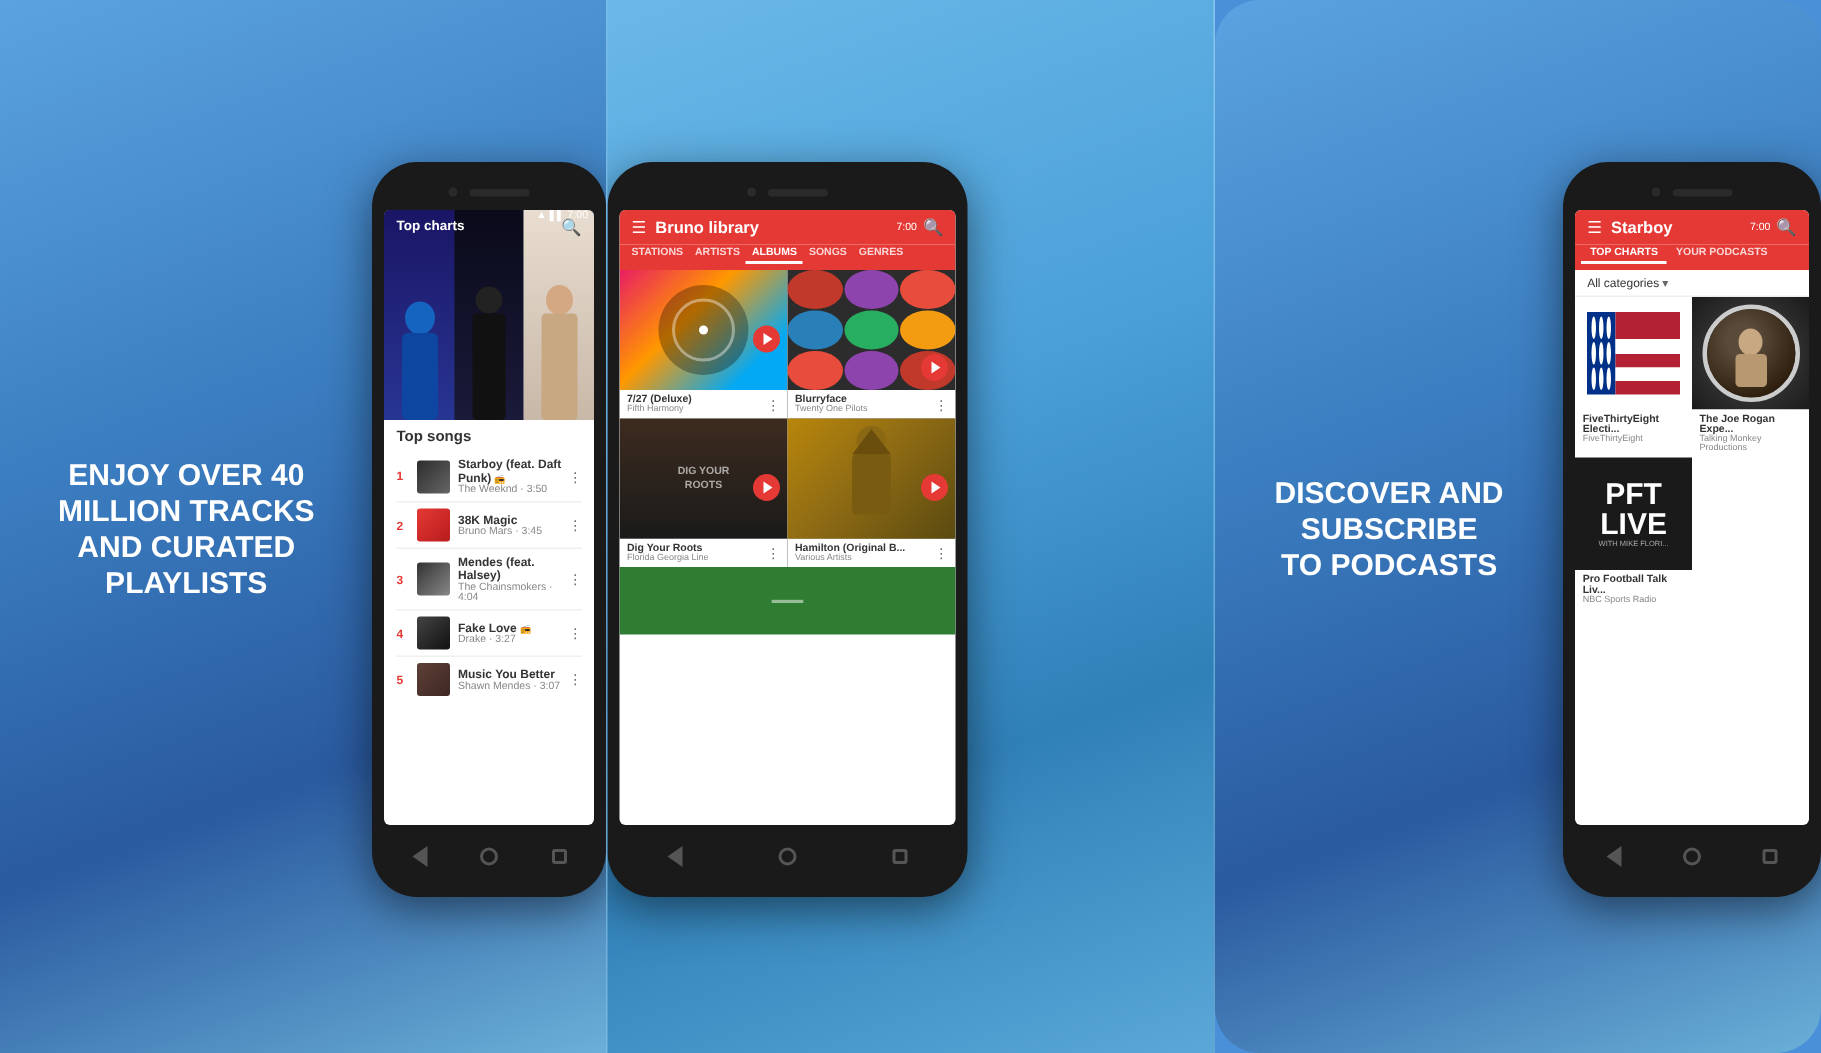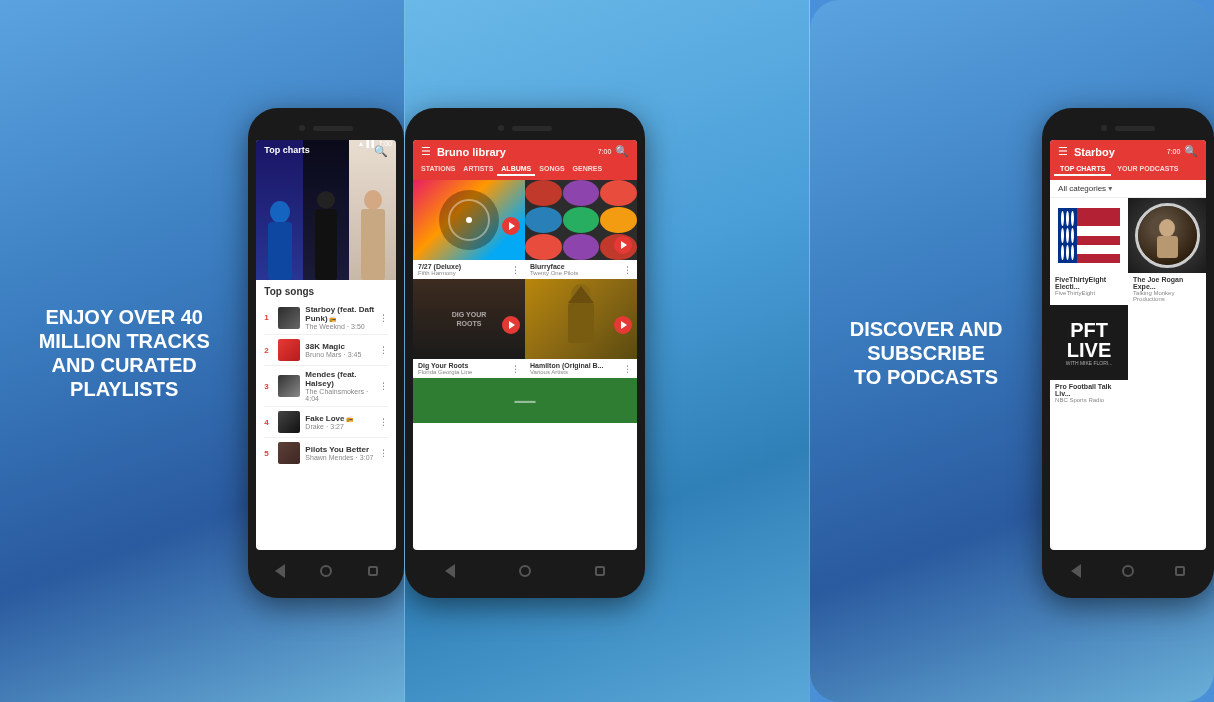--- a/index.html
+++ b/index.html
@@ -606,21 +606,21 @@
             <div class="song-name">Fake Love <span style="font-size:6px;">📻</span></div>
             <div class="song-artist">Drake · 3:27</div>
           </div>
           <div class="song-menu menu-dots">⋮</div>
         </div>
 
         <div class="song-item" style="border-bottom:none;">
           <div class="song-num">5</div>
           <div class="song-thumb" style="background:linear-gradient(135deg,#5d4037,#3e2723);"></div>
           <div class="song-info">
-            <div class="song-name">Pilots You Better</div>
+            <div class="song-name">Music You Better</div>
             <div class="song-artist">Shawn Mendes · 3:07</div>
           </div>
           <div class="song-menu menu-dots">⋮</div>
         </div>
       </div>
     </div>
     <div class="phone-bottom-bar">
       <div class="nav-btn">
           <div class="nav-triangle"></div>
         </div>

